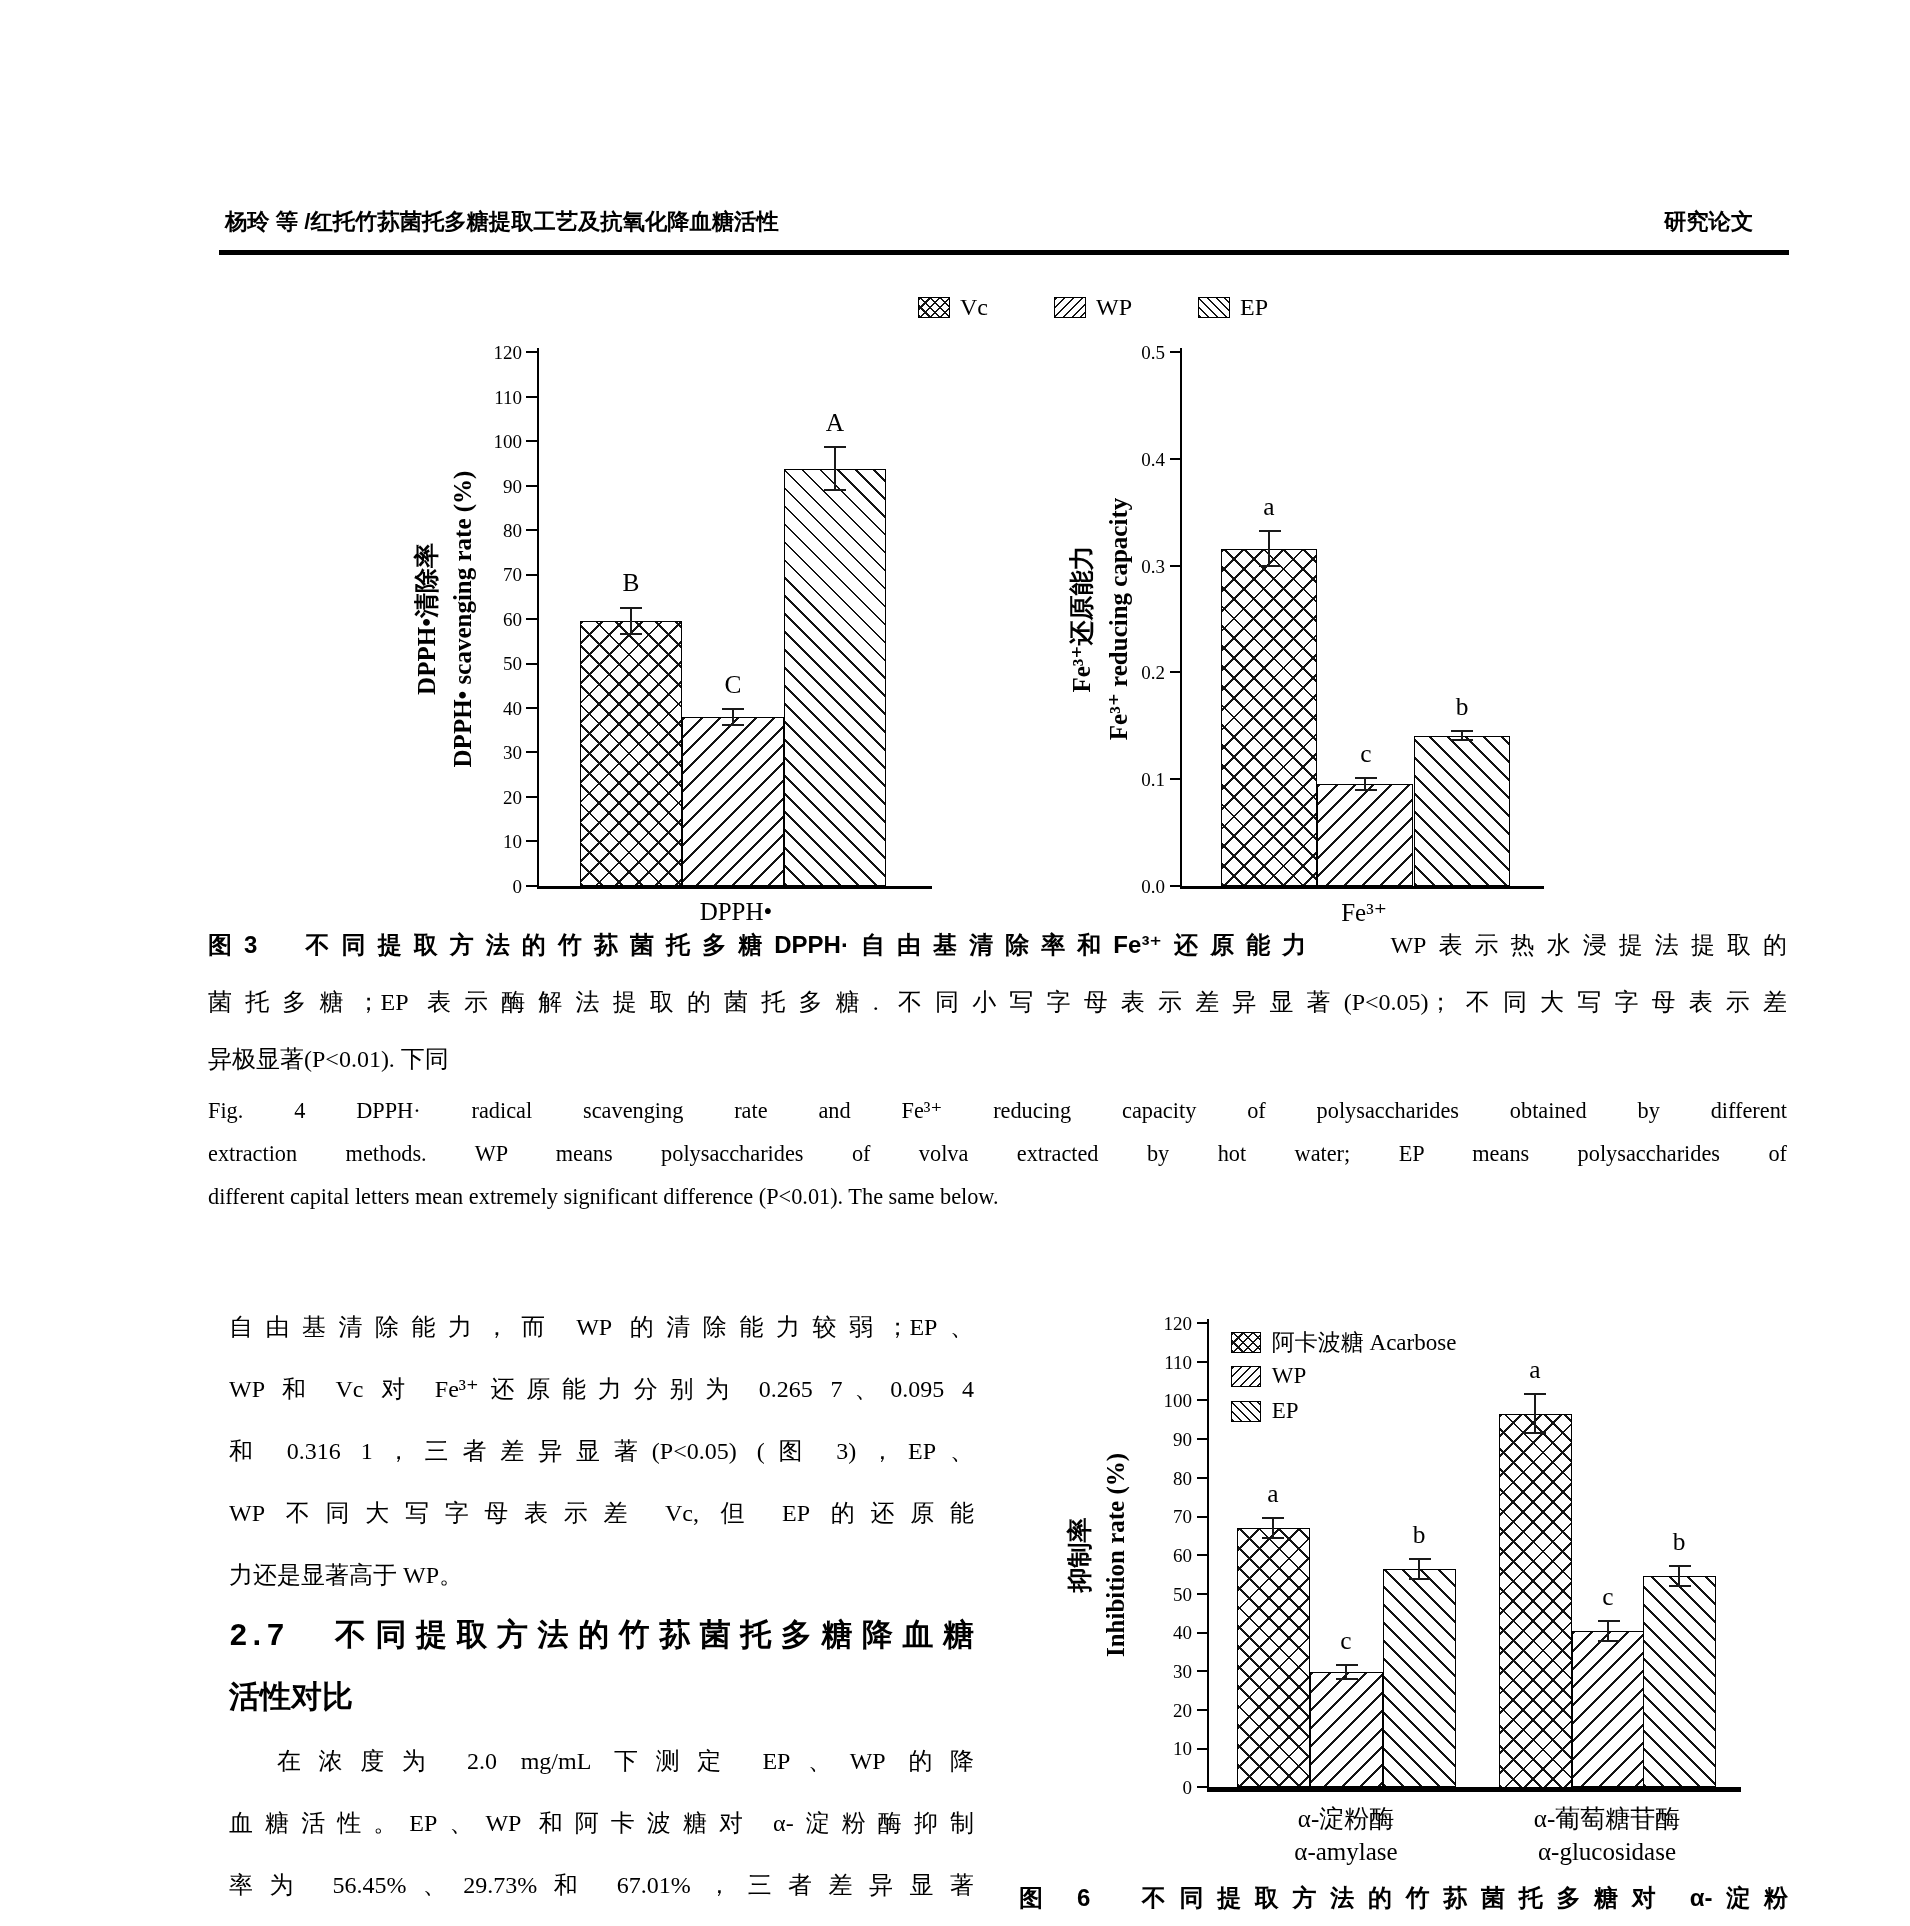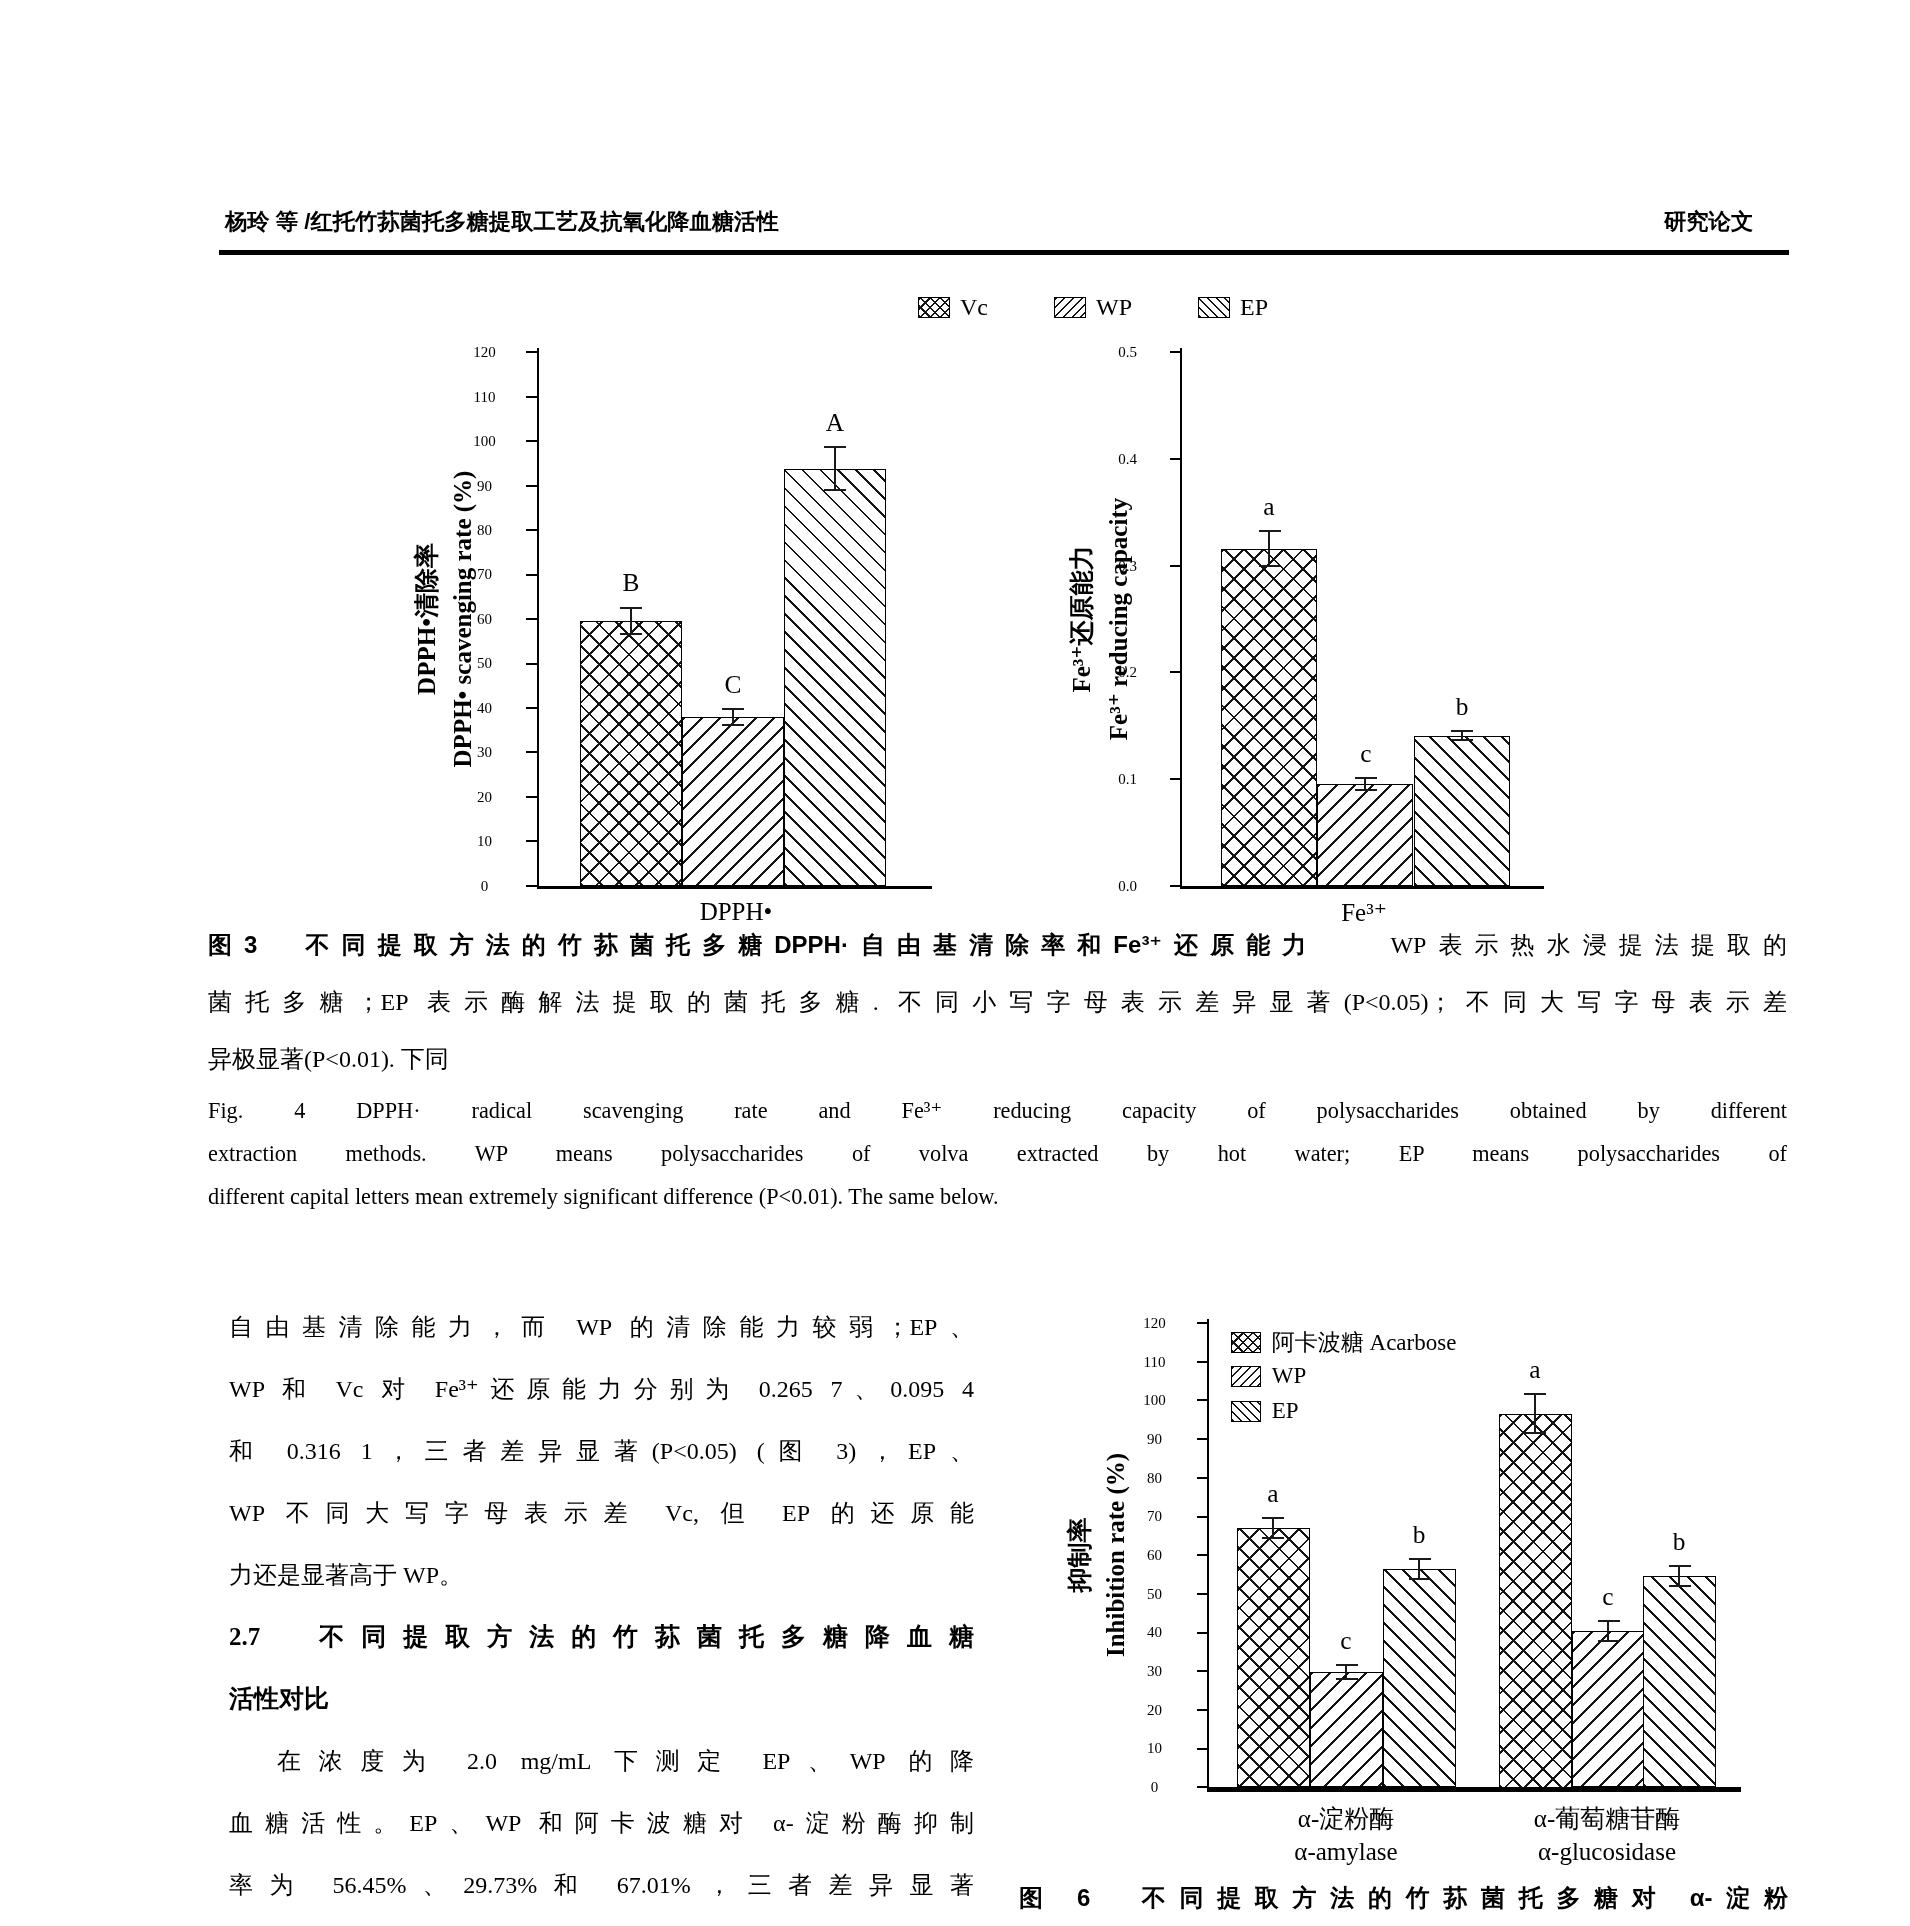--- a/index.html
+++ b/index.html
@@ -30,41 +30,41 @@
   .pat-backslash{background-image:repeating-linear-gradient(45deg,#141414 0 1.9px,transparent 1.9px 12.7px);}
   .sw.pat-cross{background-image:
      repeating-linear-gradient(45deg,#141414 0 1.5px,transparent 1.5px 7px),
      repeating-linear-gradient(135deg,#141414 0 1.5px,transparent 1.5px 7px);}
   .sw.pat-slash{background-image:repeating-linear-gradient(135deg,#141414 0 1.5px,transparent 1.5px 6.2px);}
   .sw.pat-backslash{background-image:repeating-linear-gradient(45deg,#141414 0 1.5px,transparent 1.5px 6.2px);}
 
   .bar{position:absolute;border:1.9px solid #000;box-sizing:border-box;background-color:#fff;z-index:1;}
   .axis{position:absolute;background:#000;z-index:2;}
   .tick{position:absolute;background:#000;}
-  .ticklab{position:absolute;font-size:15px;text-align:center;line-height:25px;}
+  .ticklab{position:absolute;font-size:19px;text-align:right;line-height:25px;}
   .errline{position:absolute;background:#1a1a1a;z-index:3;}
   .letter{position:absolute;font-size:25.4px;text-align:center;z-index:3;}
   .ylab{position:absolute;font-weight:bold;font-size:25px;white-space:nowrap;
         transform:translate(-50%,-50%) rotate(-90deg);}
   .xlab{position:absolute;font-size:25px;white-space:nowrap;transform:translateX(-50%);}
   .glab{position:absolute;font-size:25px;white-space:nowrap;transform:translateX(-50%);}
 
   
   .f3cap-cn{left:208px;top:916px;width:1579px;font-size:24px;line-height:57px;}
   .f3cap-cn .ln{text-align:justify;text-align-last:justify;}
   .f3cap-cn .ln:last-child{text-align-last:left;}
   .f3cap-en{left:208px;top:1089px;width:1579px;font-size:22.3px;line-height:43px;}
   .f3cap-en .ln{text-align:justify;text-align-last:justify;}
   .f3cap-en .ln:last-child{text-align-last:left;}
 
   
   .lcol{left:229px;top:1296px;width:745px;font-size:24px;}
   .lcol .ln{height:62px;line-height:62px;text-align:justify;}
   .lcol .j{text-align-last:justify;}
-  .lcol .h2{font-family:Liberation Serif, serif;font-weight:bold;font-size:25px;}
+  .lcol .h2{font-family:Liberation Mono, monospace;font-weight:bold;font-size:31px;}
   .lcol .indent{text-indent:2em;}
 
   
   .f4cap-cn{left:1019px;top:1875px;width:769px;font-size:24px;line-height:46px;
             font-family:"Liberation Sans","DejaVu Sans",sans-serif;font-weight:bold;}
   .f4cap-cn .ln{text-align:justify;text-align-last:justify;}
   .f4cap-cn .ln:last-child{text-align-last:left;}
 
   .f4-legend-row{position:absolute;display:flex;align-items:center;z-index:4;}
   .f4-legend-row .leg-sw{width:30px;height:21px;margin-right:10.8px;}

